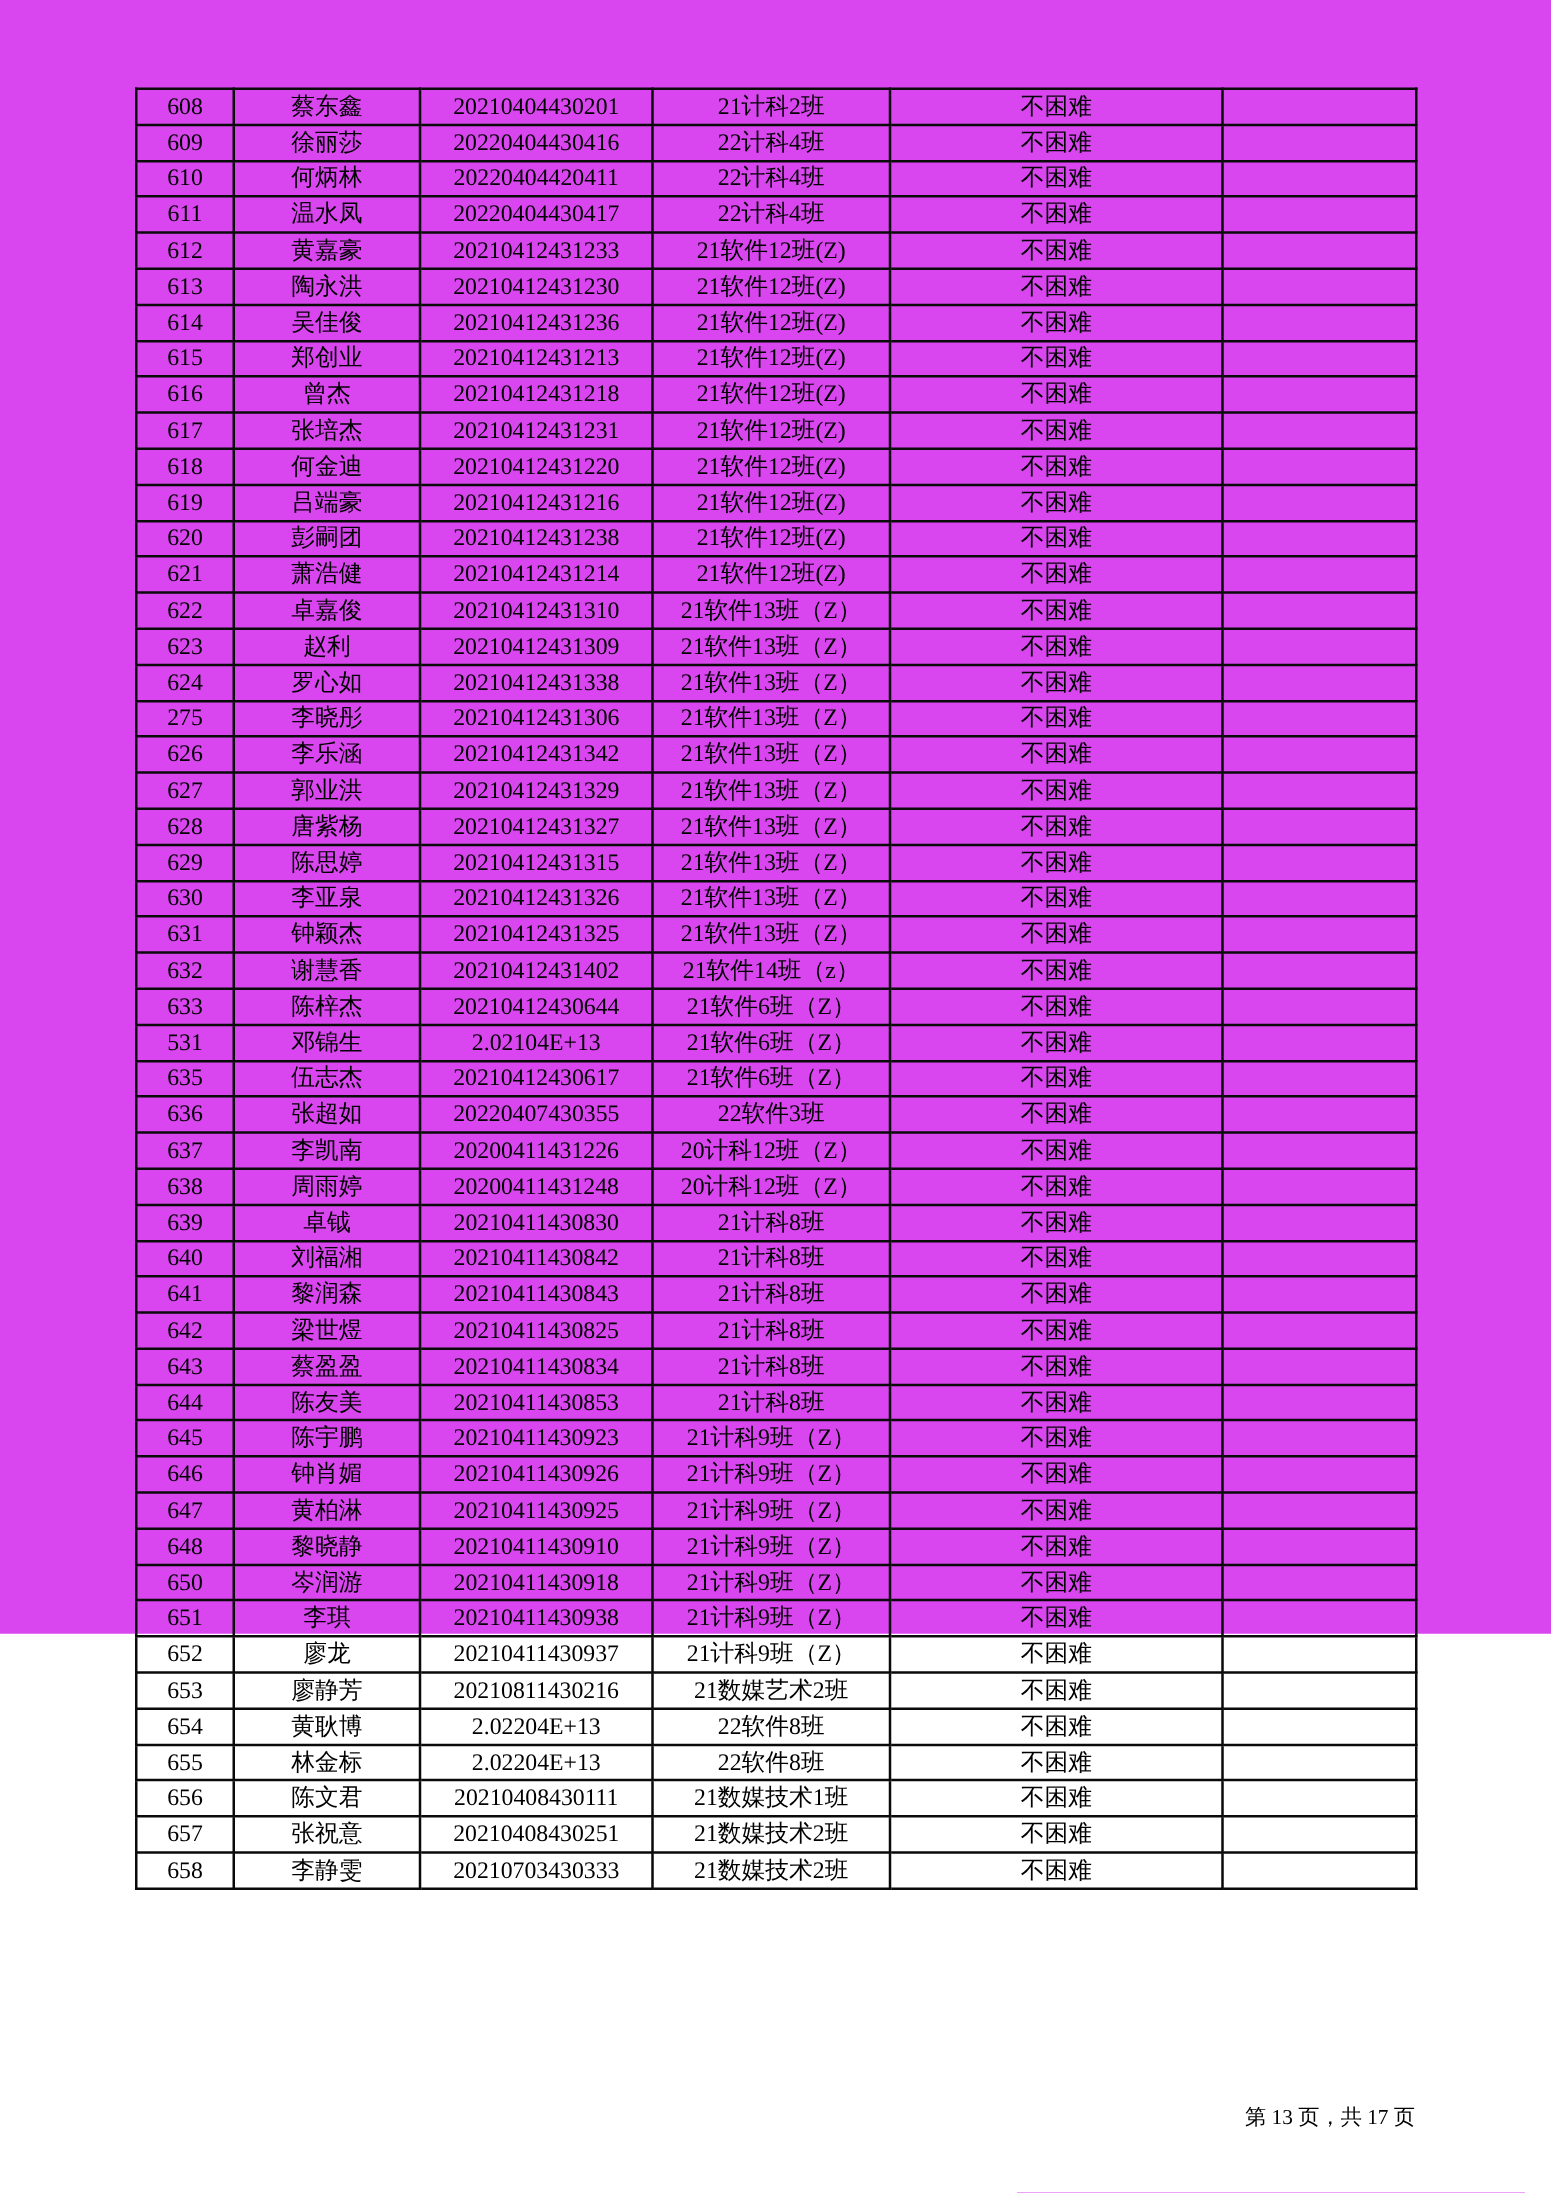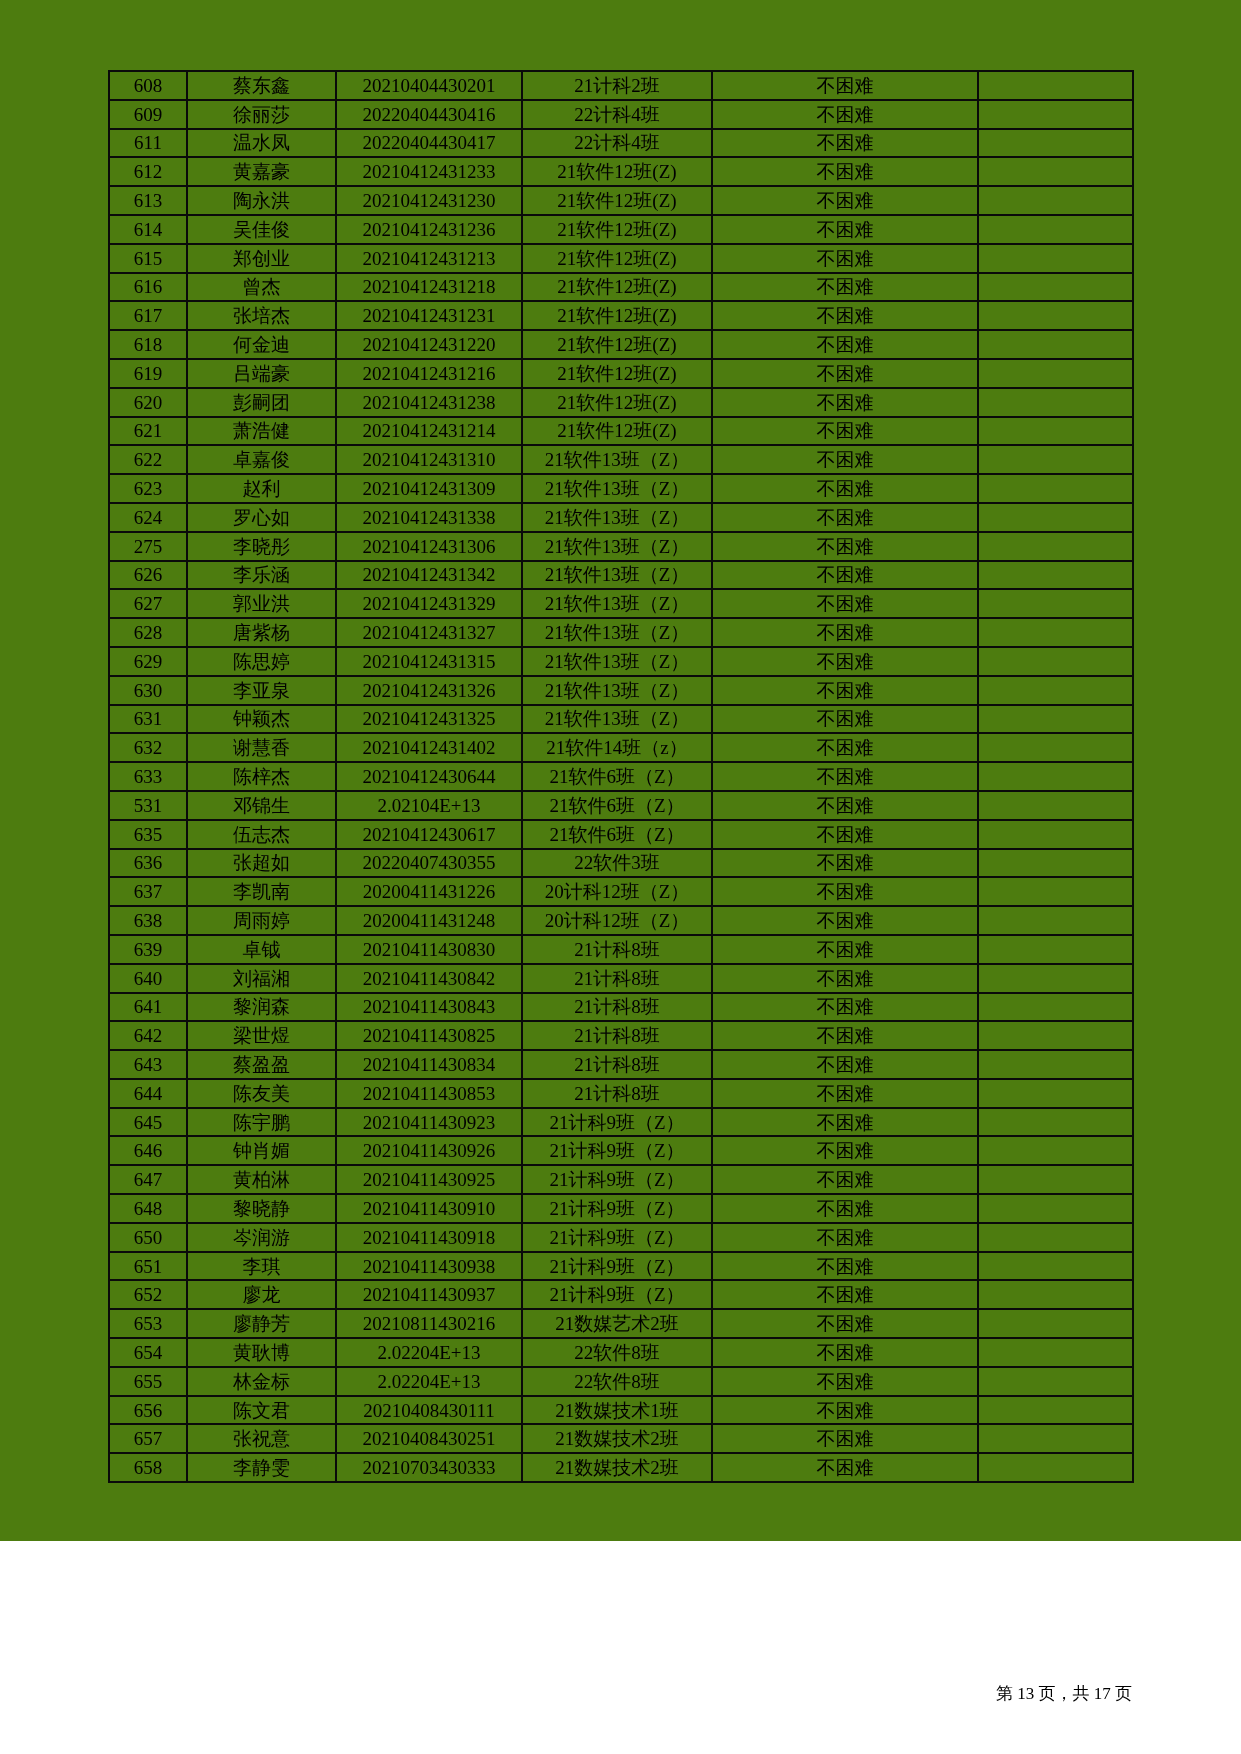--- a/index.html
+++ b/index.html
@@ -11,22 +11,22 @@
     height: 1754px;
     background: #ffffff;
     position: relative;
     font-family: "Liberation Serif", "DejaVu Serif", serif;
     color: #000000;
     overflow: hidden;
   }
   .sheet {
     position: absolute;
     left: 0; top: 0;
-    width: 1241px; height: 1541px;
-    background: #4d7c0f;
+    width: 1241px; height: 1307px;
+    background: #d946ef;
   }
   table.roster {
     position: absolute;
     left: 108px;
     top: 70px;
     width: 1024px;
     border-collapse: collapse;
     table-layout: fixed;
   }
   table.roster td {
@@ -73,20 +73,28 @@
         </tr>
         <tr>
           <td>609</td>
           <td>徐丽莎</td>
           <td>20220404430416</td>
           <td>22计科4班</td>
           <td>不困难</td>
           <td></td>
         </tr>
         <tr>
+          <td>610</td>
+          <td>何炳林</td>
+          <td>20220404420411</td>
+          <td>22计科4班</td>
+          <td>不困难</td>
+          <td></td>
+        </tr>
+        <tr>
           <td>611</td>
           <td>温水凤</td>
           <td>20220404430417</td>
           <td>22计科4班</td>
           <td>不困难</td>
           <td></td>
         </tr>
         <tr>
           <td>612</td>
           <td>黄嘉豪</td>

